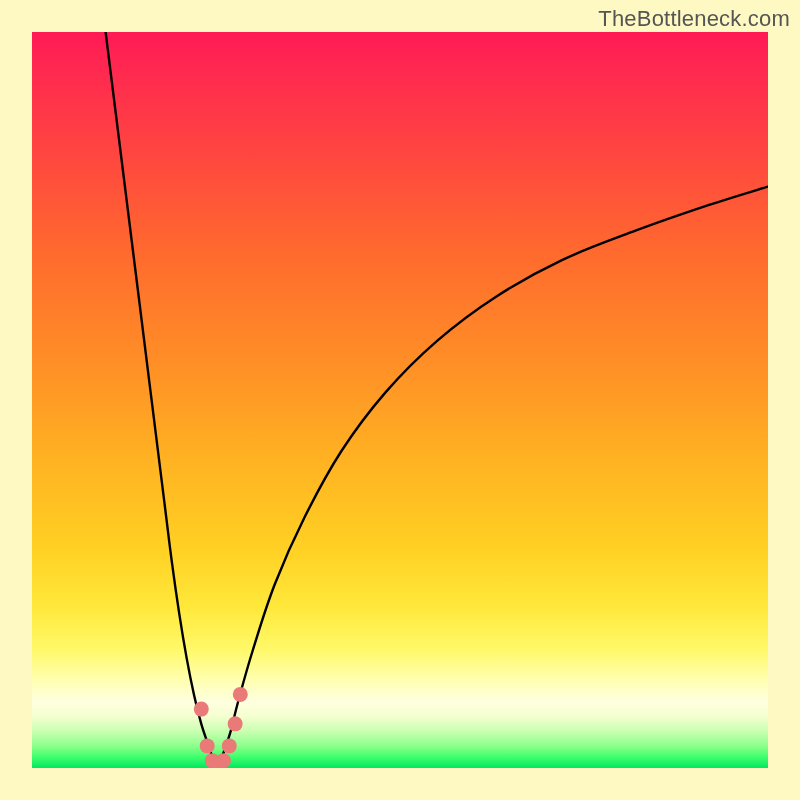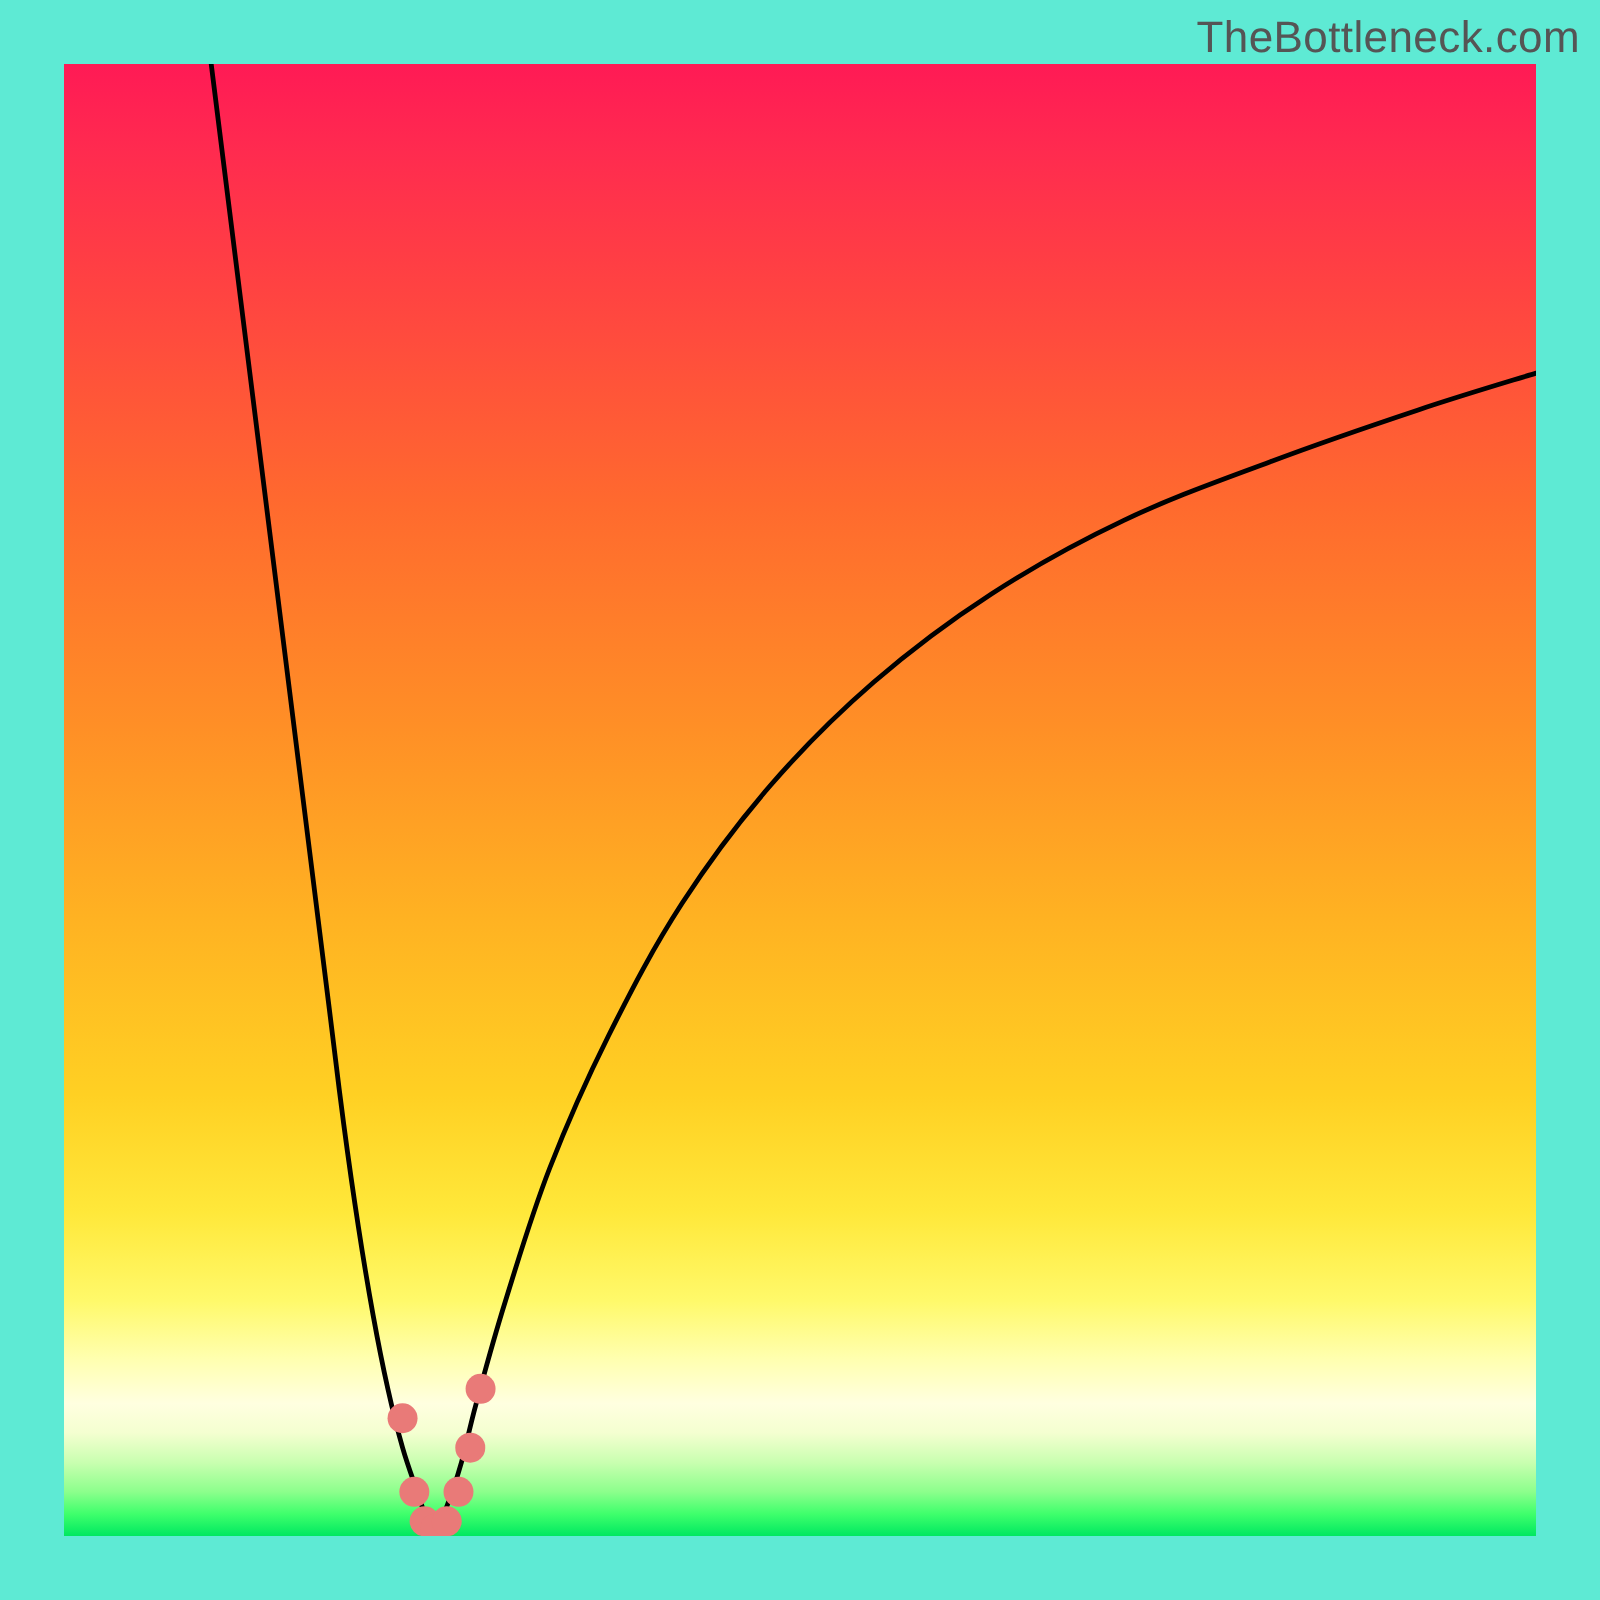--- a/index.html
+++ b/index.html
@@ -10,21 +10,21 @@
     overflow: hidden;
     background: #000;
     font-family: Arial, Helvetica, sans-serif;
   }
   .frame {
     position: absolute;
     top: 0;
     left: 0;
     width: 800px;
     height: 800px;
-    background: #5eead4;
+    background: #fef9c3;
   }
   .plot-area {
     position: absolute;
     top: 32px;
     left: 32px;
     width: 736px;
     height: 736px;
     overflow: hidden;
   }
   .gradient {

